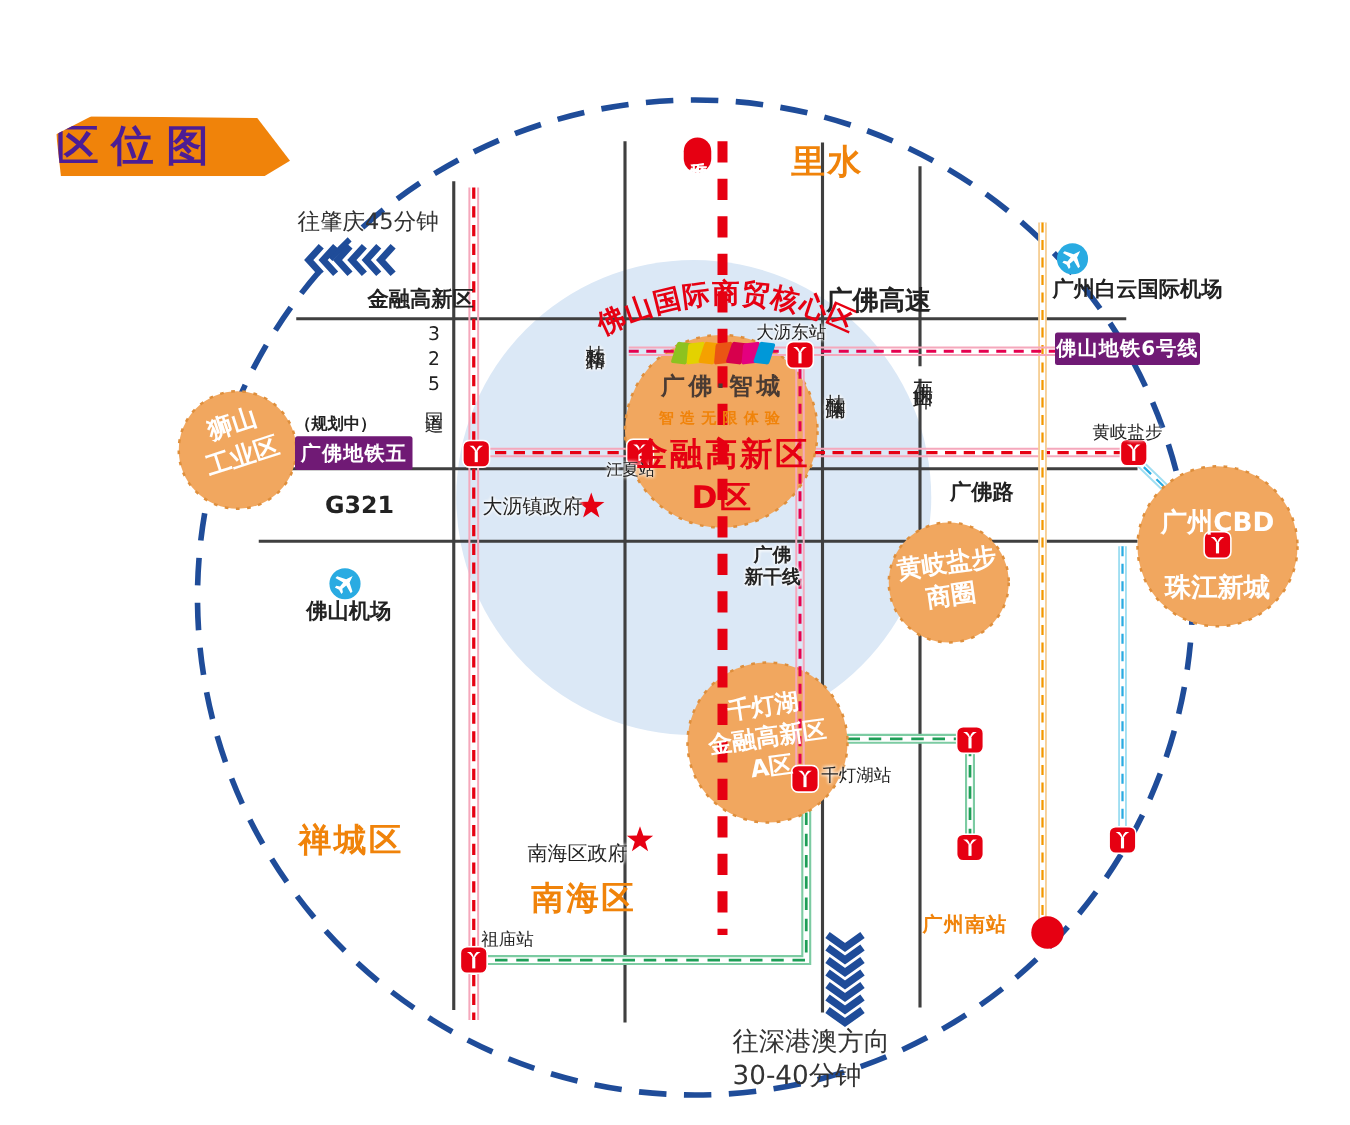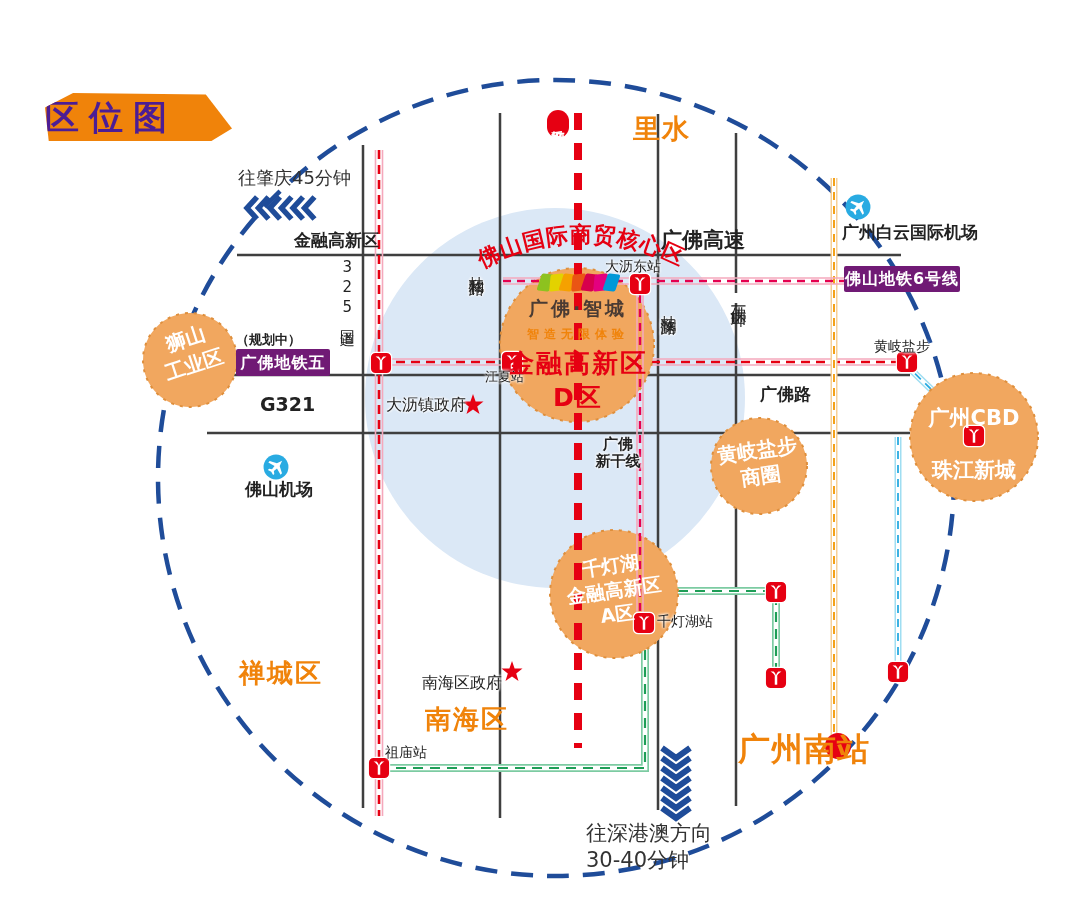--- a/index.html
+++ b/index.html
@@ -184,21 +184,21 @@
   <div class="lbl bold" style="left:236px;top:333px;font-size:13px;">（规划中）</div>
   <div class="metrobox" style="left:236px;top:349px;width:94px;height:27px;line-height:27px;">广佛地铁五号线</div>
   <div class="metrobox" style="left:844px;top:266px;width:116px;height:26px;line-height:26px;">佛山地铁6号线</div>
   <div class="pill">千灯湖中轴线</div>
 
   <div class="lbl halo" style="left:605px;top:258px;font-size:14px;">大沥东站</div>
   <div class="lbl halo" style="left:485px;top:370px;font-size:13px;">江夏站</div>
   <div class="lbl halo" style="left:657px;top:613px;font-size:14px;">千灯湖站</div>
   <div class="lbl halo" style="left:385px;top:744px;font-size:14px;">祖庙站</div>
   <div class="lbl halo" style="left:874px;top:338px;font-size:14px;">黄岐盐步</div>
-  <div class="lbl bold orange" style="left:738px;top:731px;font-size:32px;letter-spacing:1px;">广州南站</div>
+  <div class="lbl bold orange" style="left:738px;top:731px;font-size:16px;letter-spacing:1px;">广州南站</div>
 
   <div class="lbl halo" style="left:386px;top:396px;font-size:16px;">大沥镇政府</div>
   <div class="lbl halo" style="left:422px;top:662px;font-size:16px;margin-top:12px;">南海区政府</div>
   <div class="lbl bold" style="left:245px;top:480px;font-size:17px;">佛山机场</div>
   <div class="lbl bold" style="left:842px;top:223px;font-size:17px;">广州白云国际机场</div>
 
   <div class="zone" style="left:130px;top:325px;width:120px;font-size:20px;transform:rotate(-18deg);">
     <div>狮山</div>
     <div>工业区</div>
   </div>

